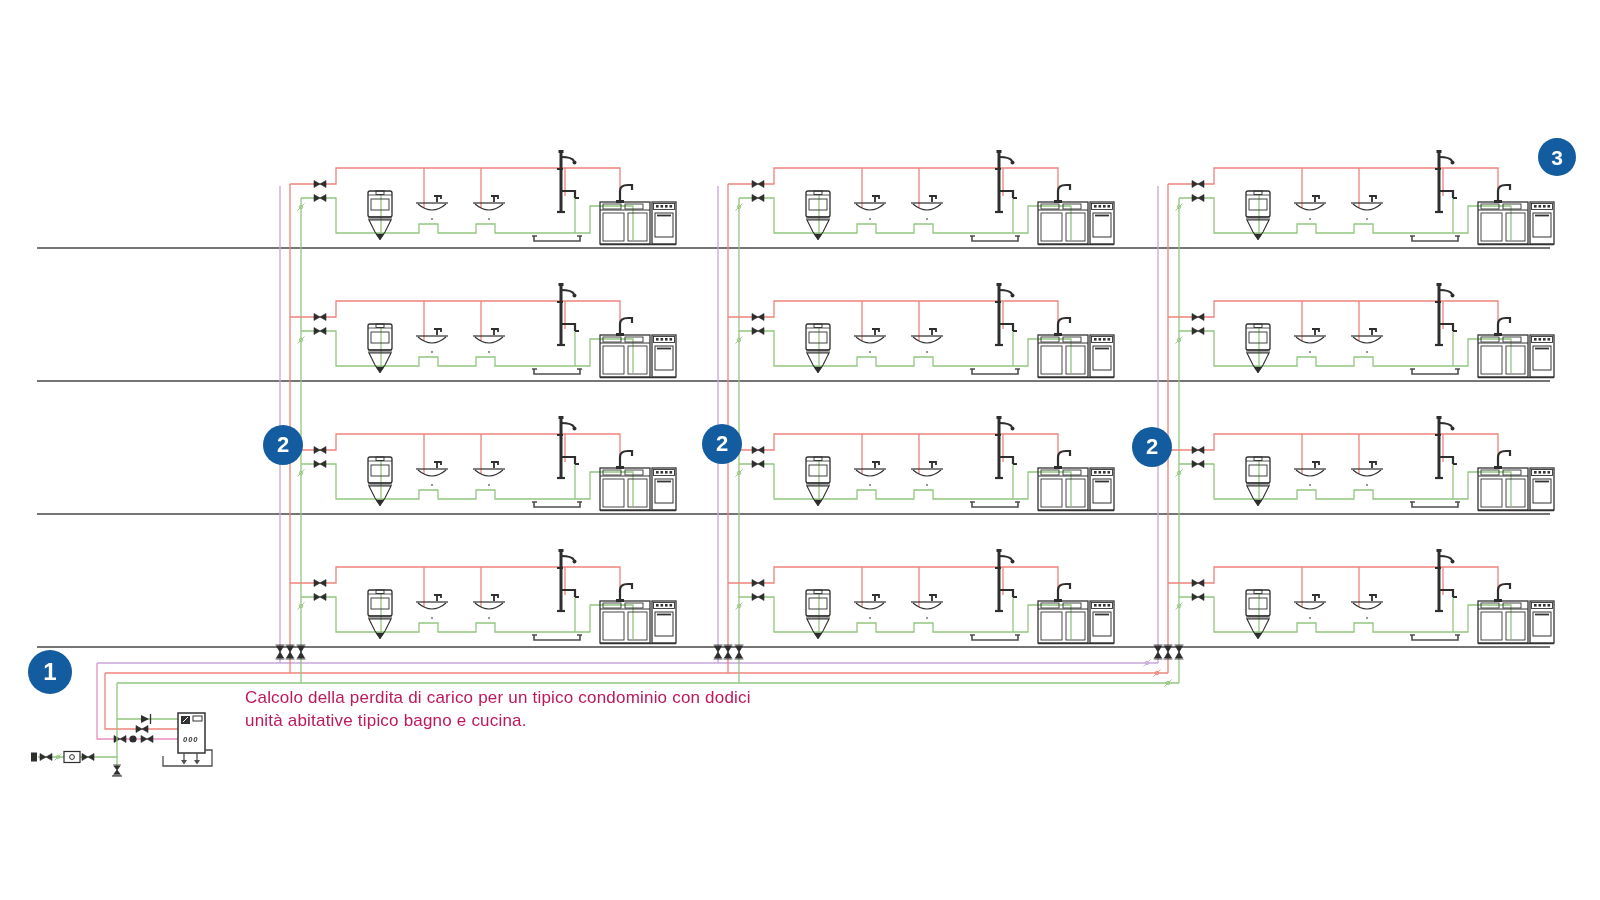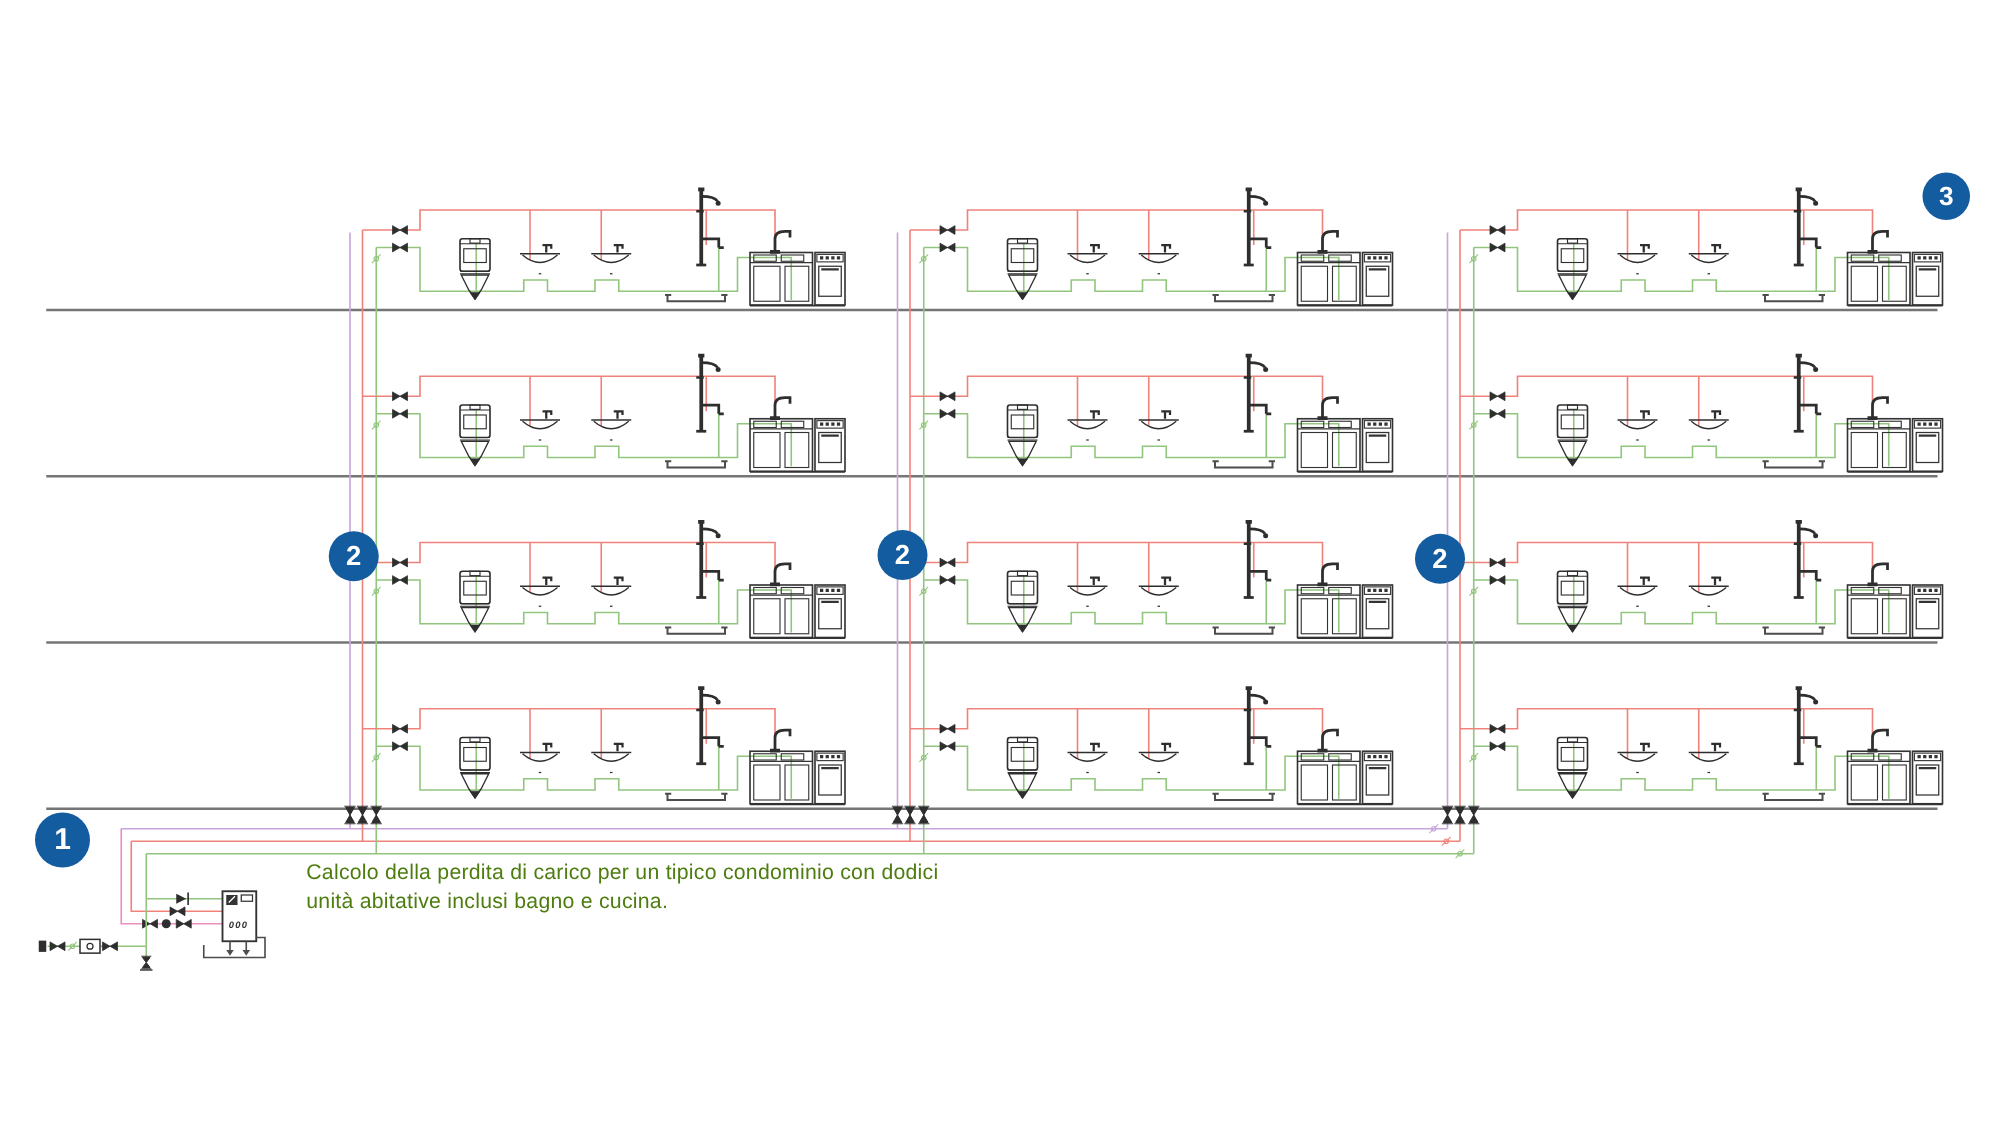--- a/index.html
+++ b/index.html
@@ -920,17 +920,17 @@
   <div class="marker" style="left: 722px; top: 444px; width: 40px; height: 40px; background: rgb(18, 92, 159); font-size: 22px;">
       <span>2</span>
     </div>
   <div class="marker" style="left: 1152px; top: 447px; width: 40px; height: 40px; background: rgb(18, 92, 159); font-size: 22px;">
       <span>2</span>
     </div>
   <div class="marker" style="left: 1557px; top: 157px; width: 38px; height: 38px; background: rgb(18, 92, 159); font-size: 21px;">
       <span>3</span>
     </div>
 
-  <div class="caption" style="color: #4d7c0f;">
+  <div class="caption" style="color: #be185d;">
     <span>Calcolo della perdita di carico per un tipico condominio con dodici</span>
-    <span>unità abitative inclusi bagno e cucina.</span>
+    <span>unità abitative tipico bagno e cucina.</span>
   </div>
 </div>
 
 </body></html>

